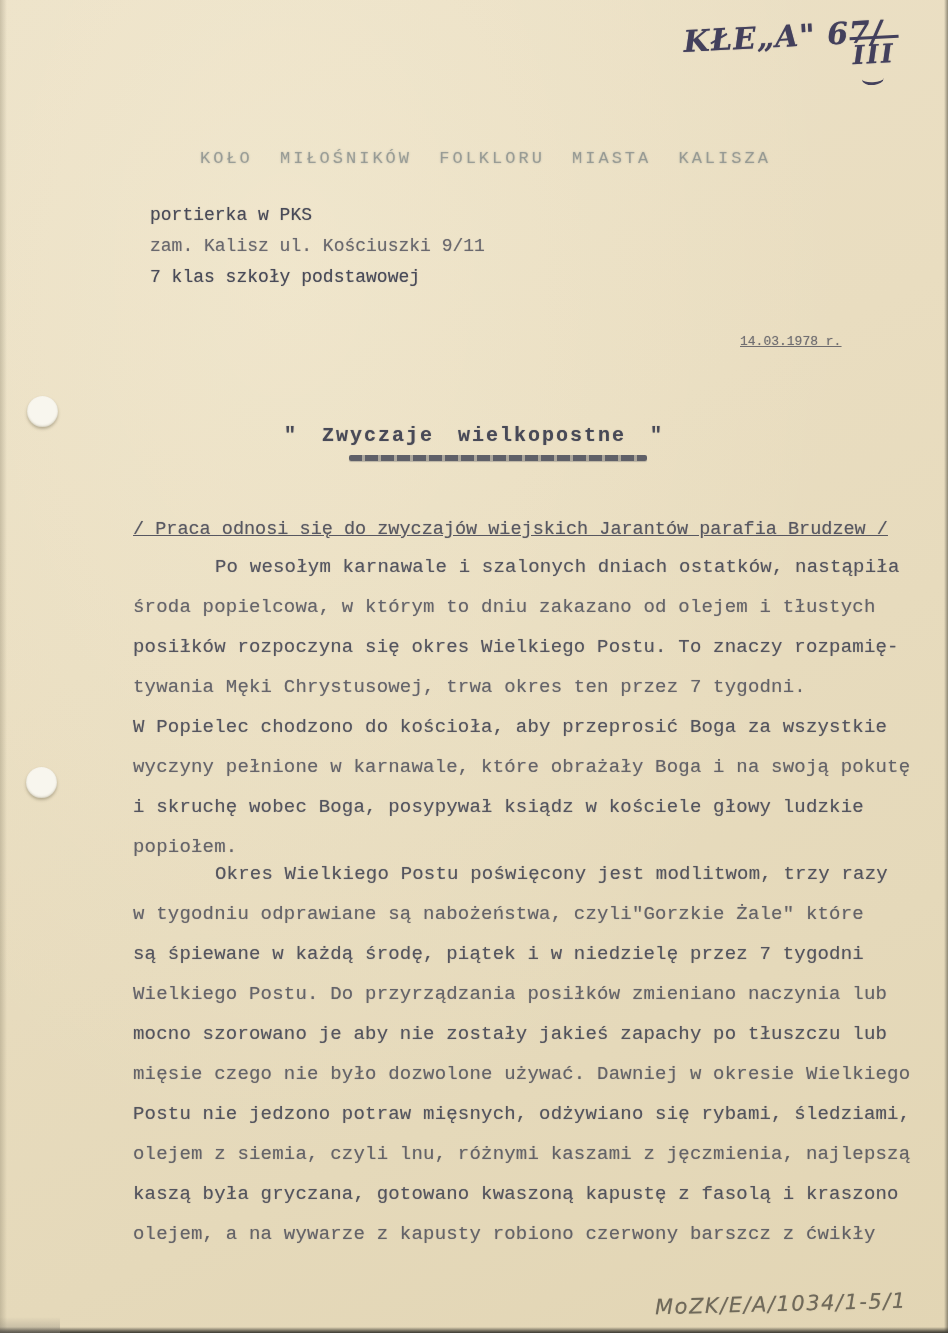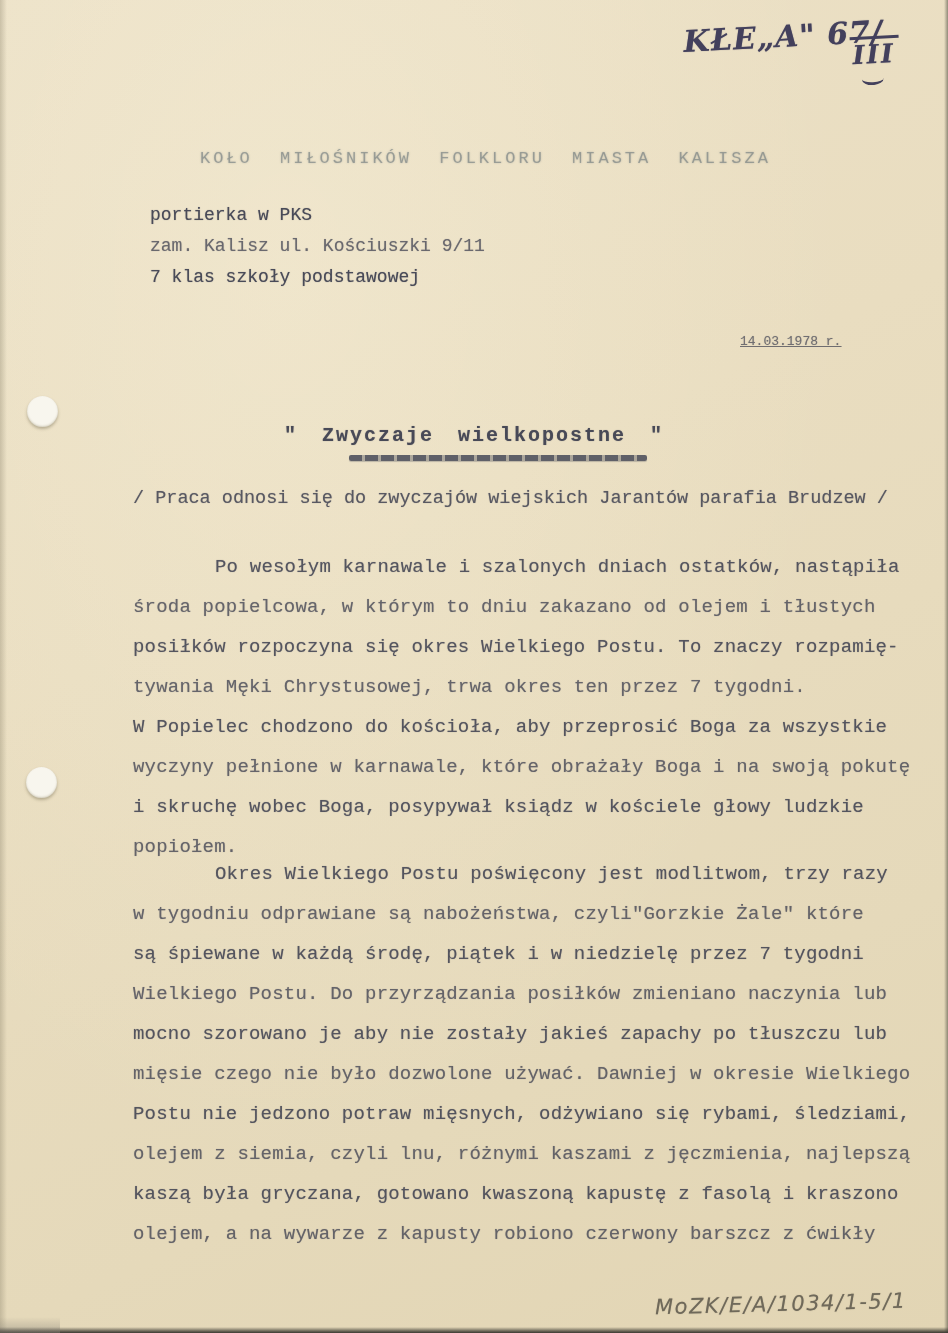--- a/index.html
+++ b/index.html
@@ -52,21 +52,21 @@
   .author-block div:nth-child(4){opacity:.78;font-style:italic;}
 
   .doc-date{position:absolute;left:740px;top:334px;font-size:13px;opacity:.75;text-decoration:underline;}
 
   .doc-title{position:absolute;left:0;top:424px;width:948px;text-align:center;
     font-size:20px;letter-spacing:2px;word-spacing:10px;font-weight:bold;white-space:nowrap;}
   .title-underline{position:absolute;left:349px;top:455px;width:298px;height:6px;opacity:.85;
     background:repeating-linear-gradient(90deg,#474a58 0 13px, rgba(71,74,88,.45) 13px 16px);
     border-radius:2px;box-shadow:0 1px 1px rgba(71,74,88,.35);}
 
-  .doc-subtitle{position:absolute;left:133px;top:488px;font-size:18.5px;white-space:nowrap;opacity:.9;}
+  .doc-subtitle{position:absolute;left:133px;top:519px;font-size:18.5px;white-space:nowrap;opacity:.9;text-decoration:underline;}
 
   .para{position:absolute;left:133px;width:800px;font-size:19px;}
   .para div{position:absolute;white-space:nowrap;letter-spacing:.2px;}
   .para div.indent{padding-left:82px;}
   .p1{top:556px;}
   .p2{top:863px;}
   .para div:nth-child(odd){opacity:.92;}
   .para div:nth-child(even){opacity:.82;}
   .lh-0{top:0}.lh-1{top:40px}.lh-2{top:80px}.lh-3{top:120px}.lh-4{top:160px}
   .lh-5{top:200px}.lh-6{top:240px}.lh-7{top:280px}.lh-8{top:320px}.lh-9{top:360px}

